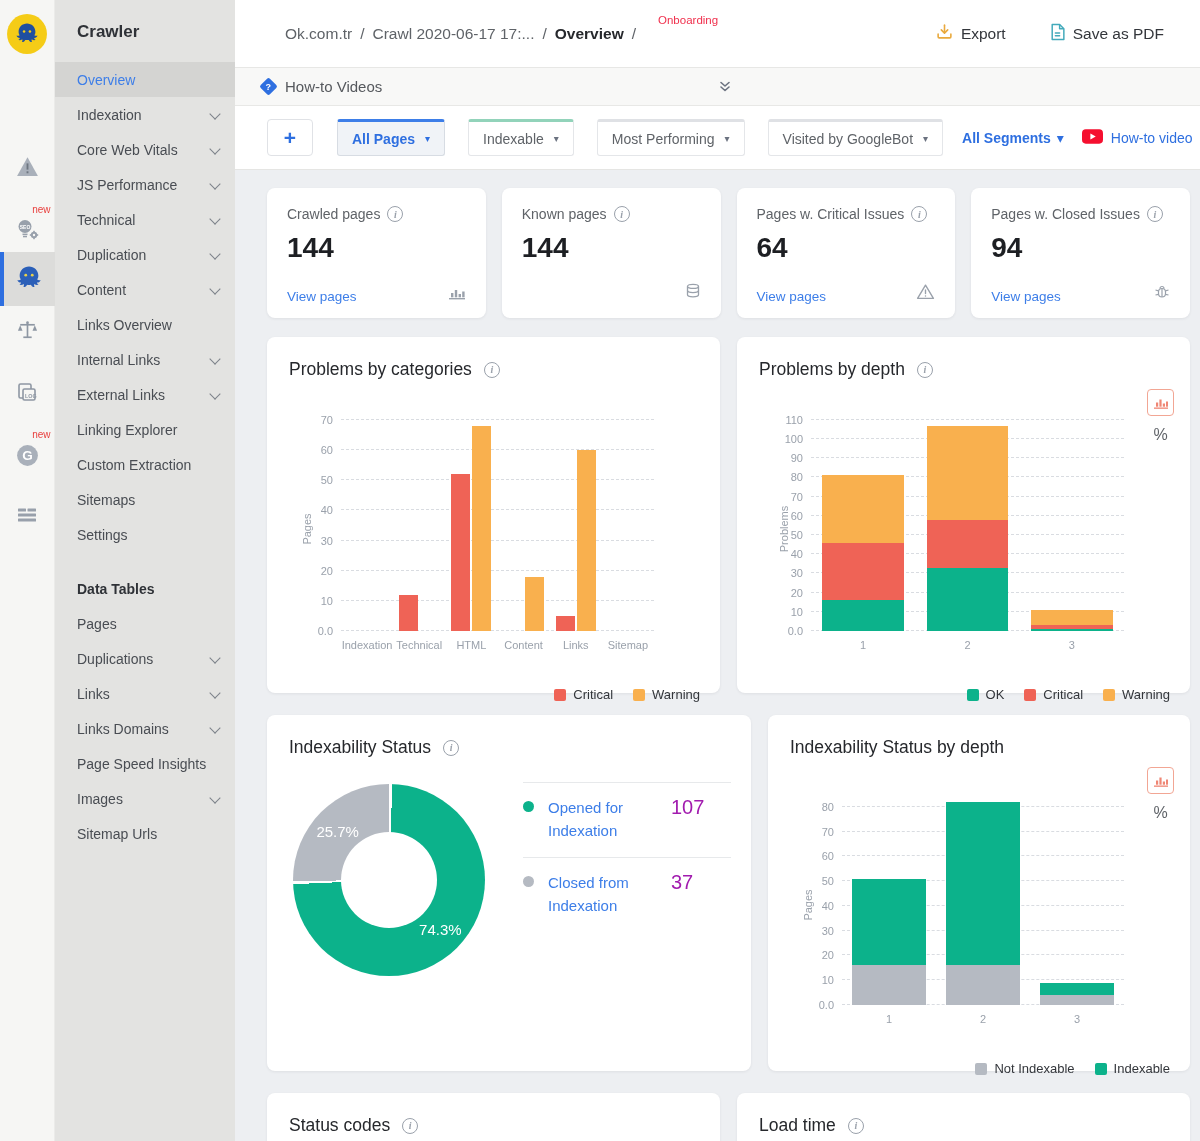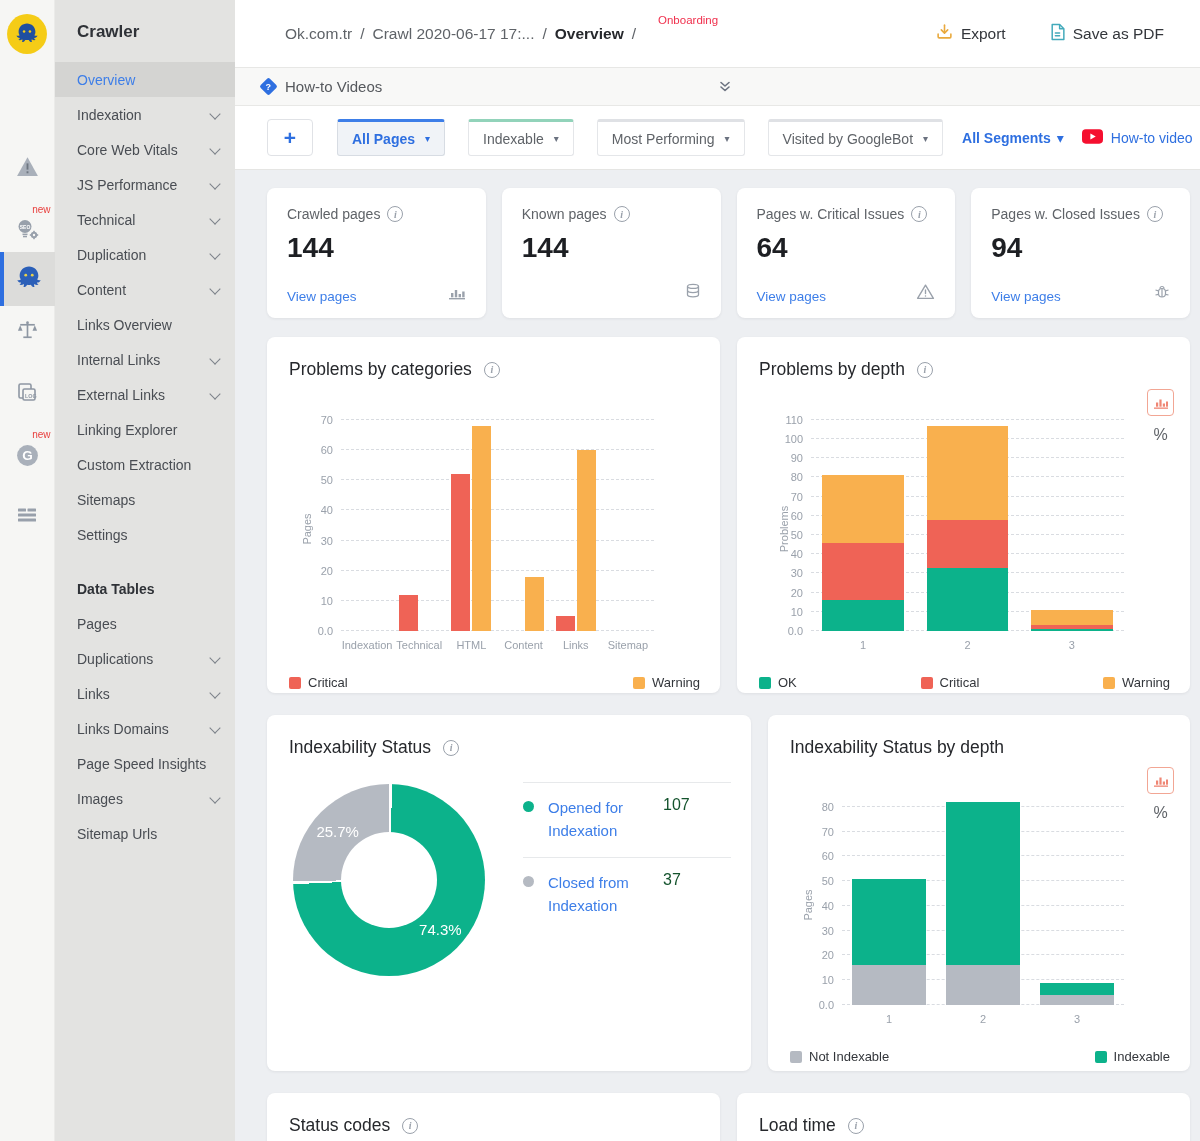--- a/index.html
+++ b/index.html
@@ -70,33 +70,33 @@
   .pct-toggle { font-size:16px; color:#5f6368; cursor:pointer; }
 
   .plot { position:relative; margin:34px 46px 0 52px; }
   .gridline { position:absolute; left:0; right:0; border-top:1px dashed #d9dce1; }
   .ytick { position:absolute; left:-44px; width:36px; text-align:right; font-size:11px; color:#9aa1ab; }
   .ylabel { position:absolute; left:-50px; top:50%; transform:rotate(-90deg) translateX(0); transform-origin:center; font-size:11px; color:#9aa1ab; }
   .bar { position:absolute; bottom:0; }
   .seg { position:absolute; }
   .xlabels { position:relative; margin:8px 46px 0 52px; height:16px; }
   .xlabel { position:absolute; transform:translateX(-50%); font-size:11px; color:#9aa1ab; white-space:nowrap; }
-  .legend { display:flex; justify-content:space-between; gap:20px; margin-top:20px; }
+  .legend { display:flex; justify-content:flex-end; gap:20px; margin-top:32px; }
   .legend-item { display:flex; align-items:center; gap:7px; font-size:13px; color:#33363b; }
   .swatch { width:12px; height:12px; border-radius:2px; }
 
   .donut-wrap { display:flex; margin-top:26px; }
   .donut { position:relative; width:192px; height:192px; border-radius:50%; margin-left:4px; flex-shrink:0; }
   .donut::after { content:""; position:absolute; inset:48px; background:#fff; border-radius:50%; }
   .donut-label { position:absolute; transform:translate(-50%,-50%); color:#fff; font-size:15px; z-index:2; }
   .donut-legend { margin-left:38px; width:208px; margin-top:-2px; }
   .dleg-row { border-top:1px solid #e7e9eb; padding:13px 0 14px; display:flex; }
   .dleg-dot { width:11px; height:11px; border-radius:50%; margin:5px 0 0; flex-shrink:0; }
   .dleg-label { flex:1; margin-left:14px; color:#3d7ee8; font-size:15px; line-height:1.55; cursor:pointer; max-width:115px; }
-  .dleg-value { font-size:16px; color:#14532d; }
+  .dleg-value { font-size:20px; color:#a21caf; margin-left:8px; }
 </style>
 </head>
 <body>
 
 <div class="app">
   <div class="rail">
     <div class="rail-item rail-logo">
       <span>
         <svg viewBox="0 0 40 40" width="42" height="42">
             <circle cx="20" cy="20" r="19" fill="#f5cc17"></circle>

